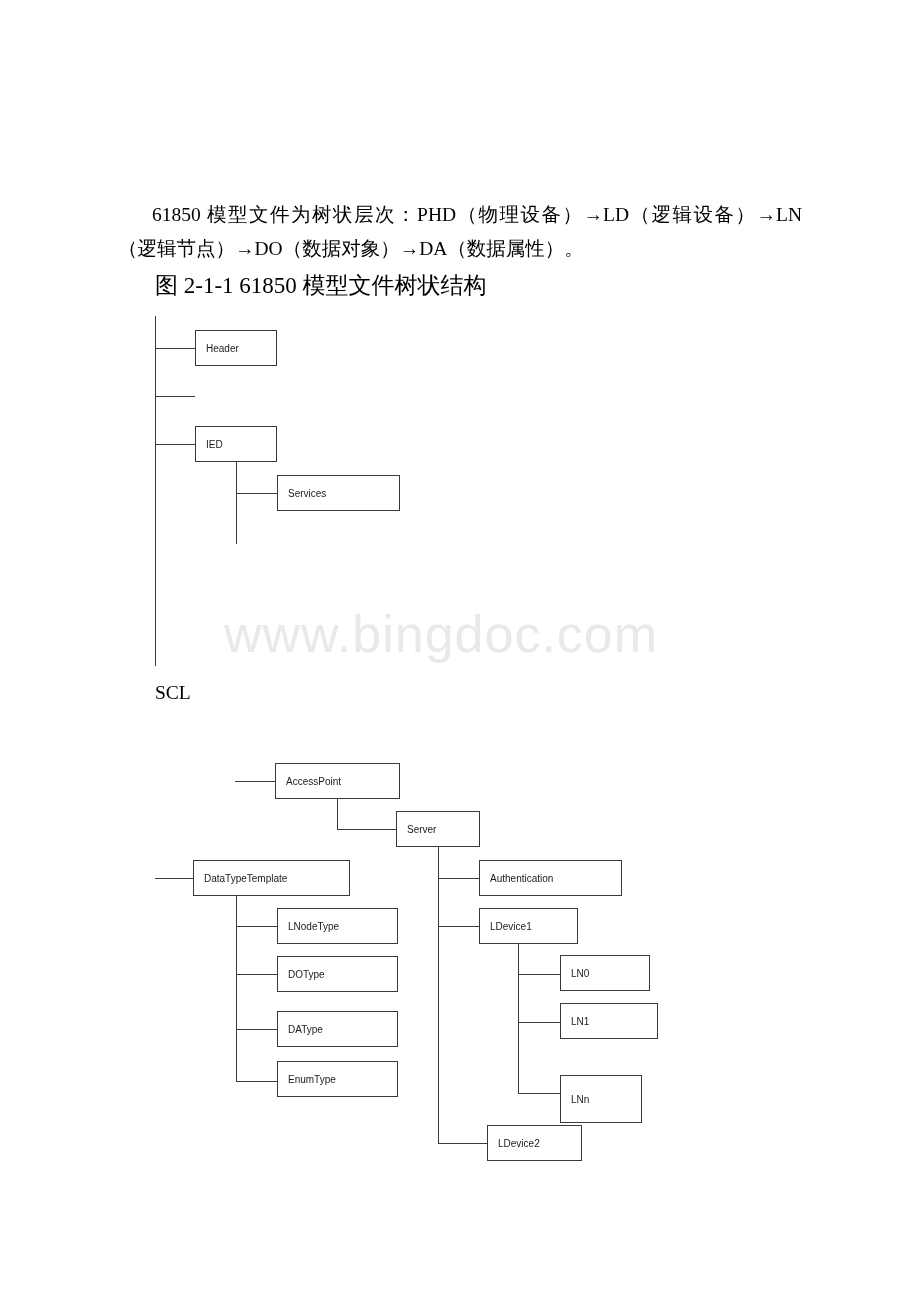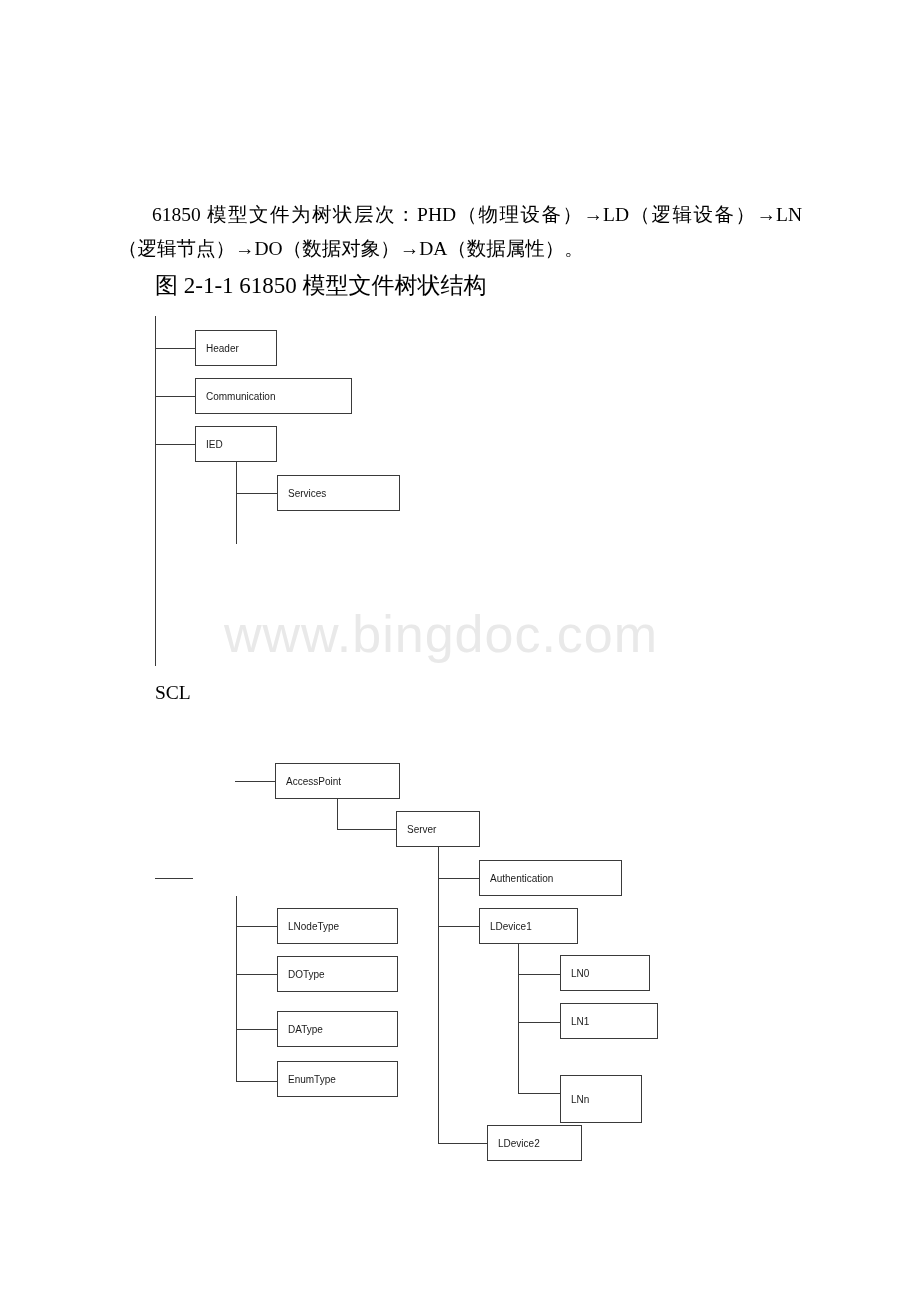--- a/index.html
+++ b/index.html
@@ -127,23 +127,20 @@
     <div class="hline" style="left:155px; top:444px; width:40px;"></div>
 
     <div class="vline" style="left:236px; top:462px; height:82px;"></div>
 
     <div class="hline" style="left:236px; top:493px; width:41px;"></div>
 
     <div class="node" style="left:195px; top:330px; width:82px; height:36px;">
       <span>Header</span>
     </div>
 
-    <div class="node" style="left:195px; top:378px; width:157px; height:36px;">
-      <span>Communication</span>
-    </div>
 
     <div class="node" style="left:195px; top:426px; width:82px; height:36px;">
       <span>IED</span>
     </div>
 
     <div class="node" style="left:277px; top:475px; width:123px; height:36px;">
       <span>Services</span>
     </div>
   </div>
 
@@ -173,20 +170,23 @@
     <div class="hline" style="left:518px; top:1093px; width:42px;"></div>
 
     <div class="node" style="left:275px; top:763px; width:125px; height:36px;">
       <span>AccessPoint</span>
     </div>
 
     <div class="node" style="left:396px; top:811px; width:84px; height:36px;">
       <span>Server</span>
     </div>
 
+    <div class="node" style="left:193px; top:860px; width:157px; height:36px;">
+      <span>DataTypeTemplate</span>
+    </div>
 
     <div class="node" style="left:479px; top:860px; width:143px; height:36px;">
       <span>Authentication</span>
     </div>
 
     <div class="node" style="left:277px; top:908px; width:121px; height:36px;">
       <span>LNodeType</span>
     </div>
 
     <div class="node" style="left:479px; top:908px; width:99px; height:36px;">

